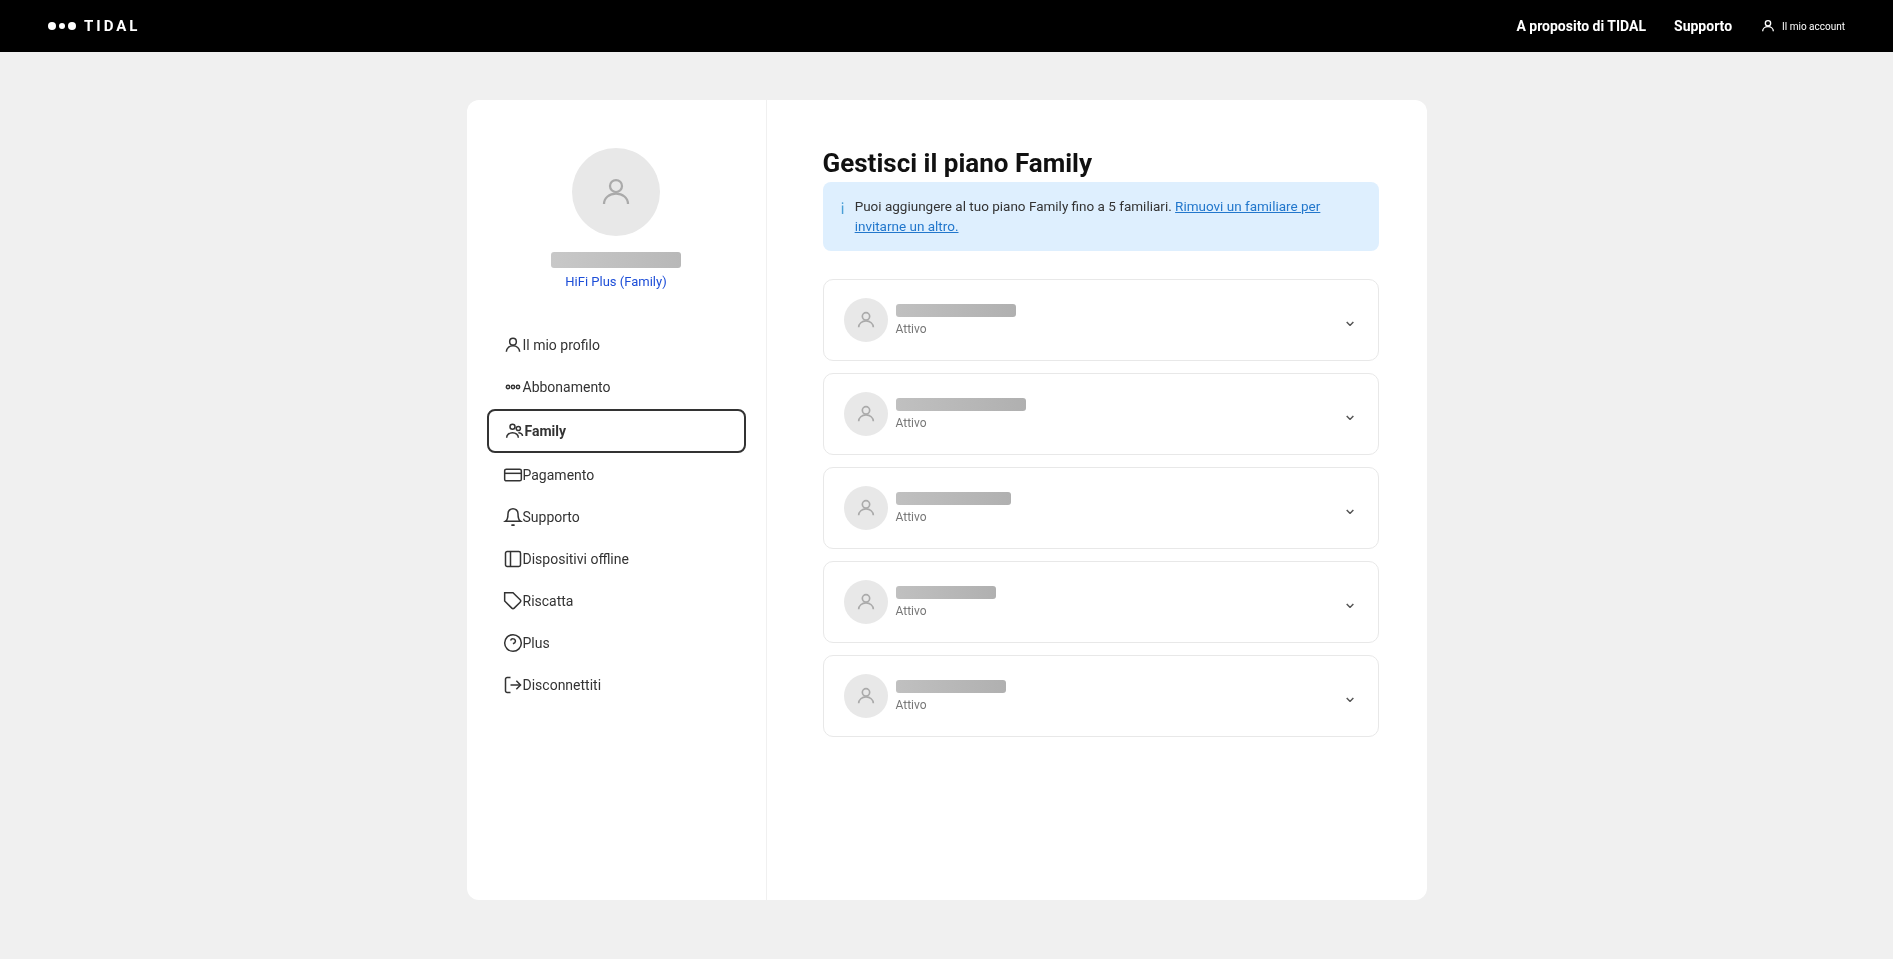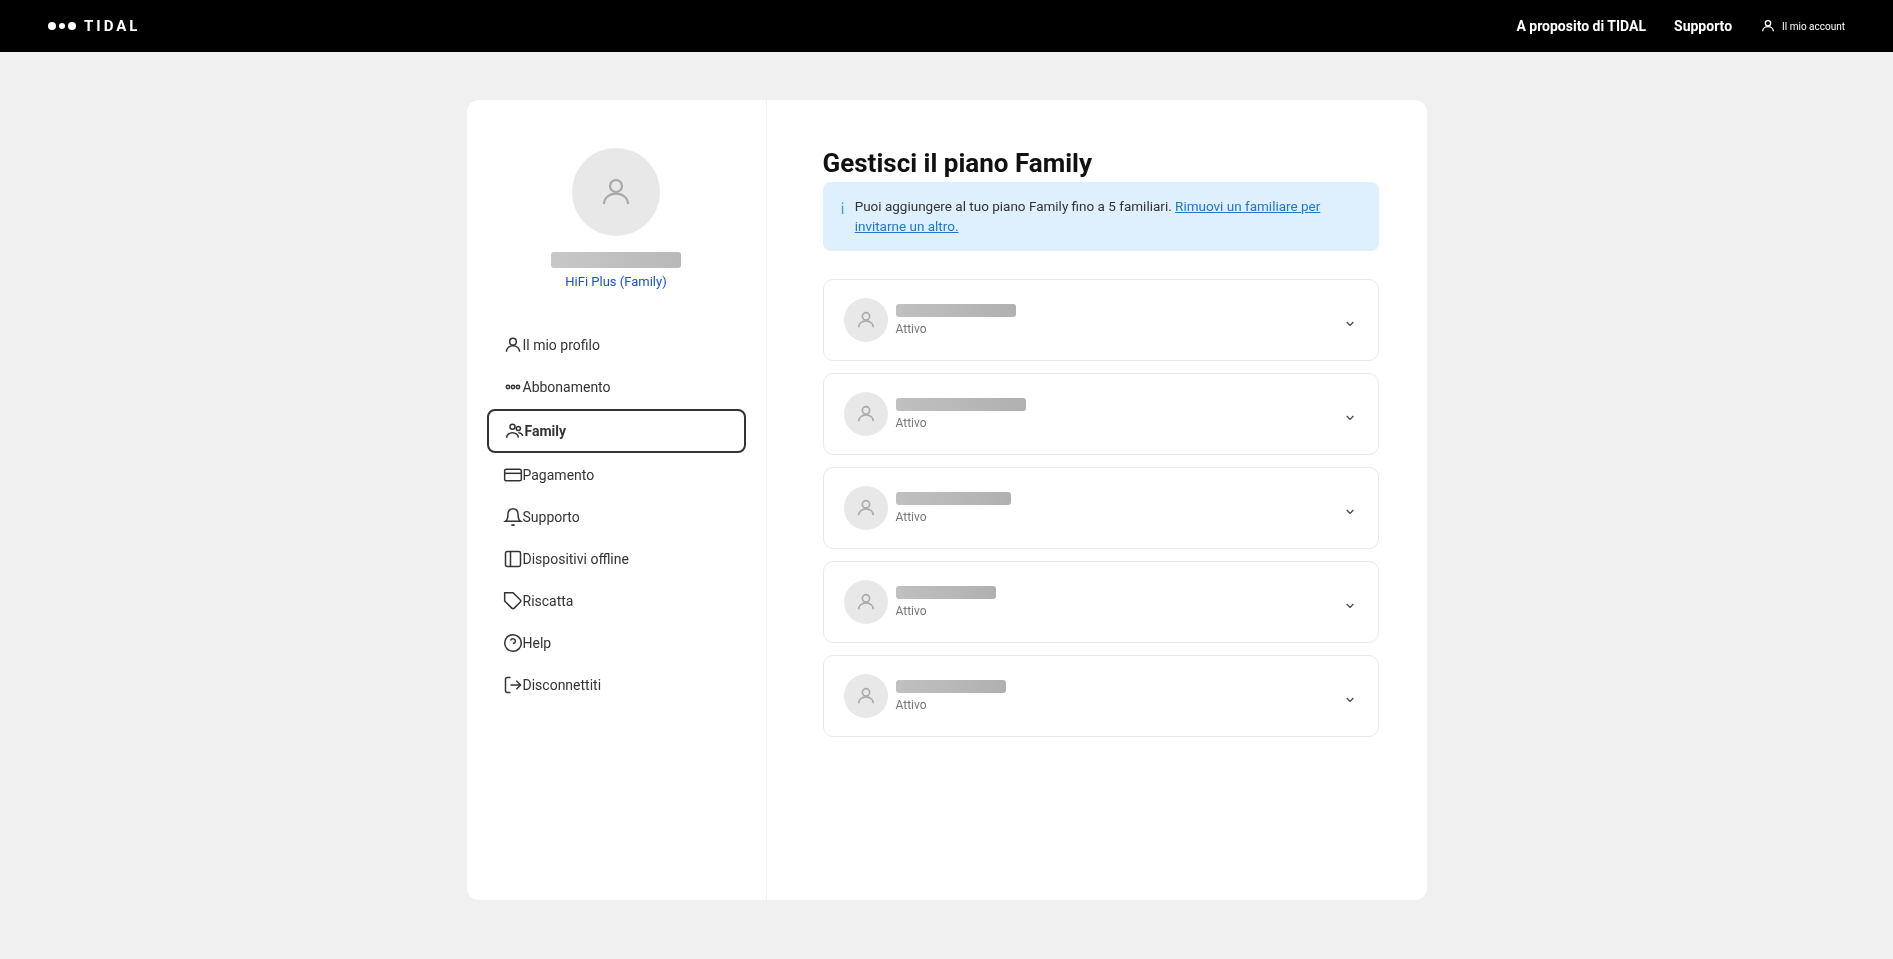--- a/index.html
+++ b/index.html
@@ -331,21 +331,21 @@
           </svg>
           <span>Riscatta</span>
         </div>
 
         <div class="nav-item">
           <svg class="nav-icon" viewBox="0 0 24 24" fill="none" stroke="currentColor" stroke-width="1.8">
             <circle cx="12" cy="12" r="10"></circle>
               <path d="M9.09 9a3 3 0 0 1 5.83 1c0 2-3 3-3 3"></path>
               <line x1="12" y1="17" x2="12.01" y2="17"></line>
           </svg>
-          <span>Help</span>
+          <span>Plus</span>
         </div>
 
         <div class="nav-item">
           <svg class="nav-icon" viewBox="0 0 24 24" fill="none" stroke="currentColor" stroke-width="1.8">
             <path d="M9 21H5a2 2 0 0 1-2-2V5a2 2 0 0 1 2-2h4"></path>
               <polyline points="16 17 21 12 16 7"></polyline>
               <line x1="21" y1="12" x2="9" y2="12"></line>
           </svg>
           <span>Disconnettiti</span>
         </div>

